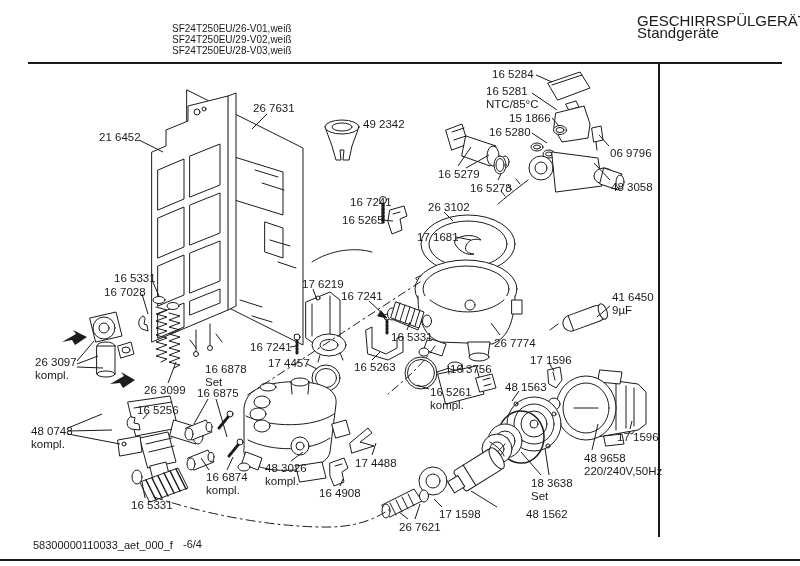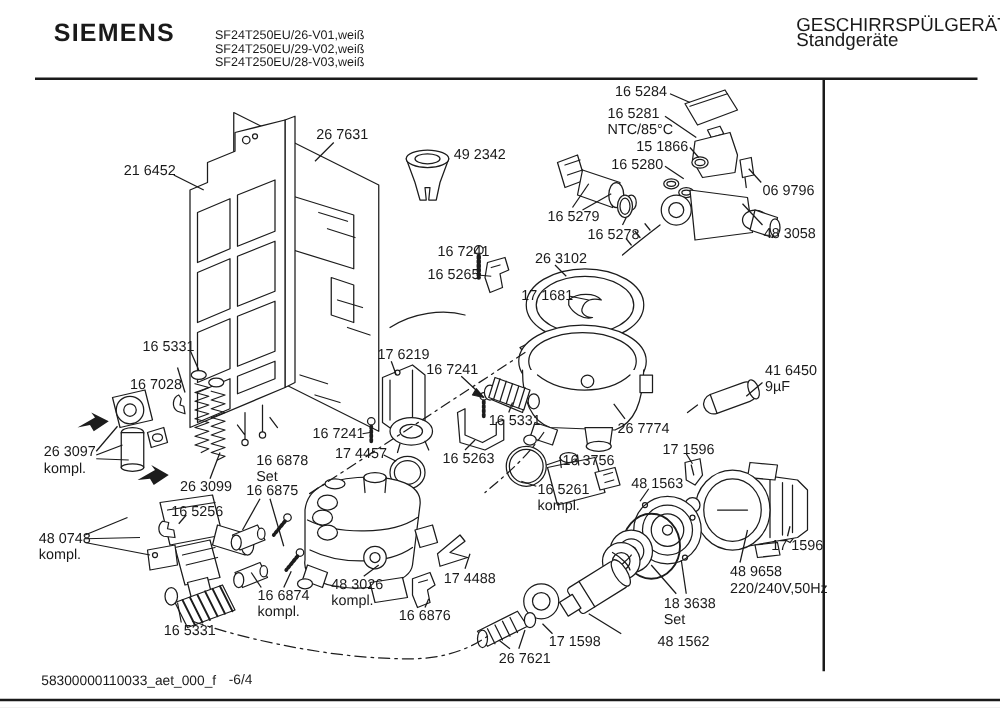--- a/index.html
+++ b/index.html
@@ -14,21 +14,20 @@
   .doc-id{position:absolute;left:33px;top:539px;font-size:11px;white-space:nowrap}
   .page-num{position:absolute;left:183px;top:538px;font-size:11px;white-space:nowrap}
   svg.art,svg.leads{position:absolute;left:0;top:0;pointer-events:none}
   .part-label{position:absolute;font-size:11.5px;line-height:13px;white-space:nowrap}
 </style>
 </head>
 <body>
 
 <div class="page">
 
-  <div class="brand">SIEMENS</div>
   <div class="models">
     <div>SF24T250EU/26-V01,weiß</div>
     <div>SF24T250EU/29-V02,weiß</div>
     <div>SF24T250EU/28-V03,weiß</div>
   </div>
   <div class="category">
     <div>GESCHIRRSPÜLGERÄTE</div>
     <div>Standgeräte</div>
   </div>
 
@@ -365,21 +364,21 @@
       </div>
       <div class="part-label" style="left: 428px; top: 201px;">
         <div>26 3102</div>
       </div>
       <div class="part-label" style="left: 417px; top: 231px;">
         <div>17 1681</div>
       </div>
       <div class="part-label" style="left: 114px; top: 272px;">
         <div>16 5331</div>
       </div>
-      <div class="part-label" style="left: 104px; top: 302px;">
+      <div class="part-label" style="left: 104px; top: 286px;">
         <div>16 7028</div>
       </div>
       <div class="part-label" style="left: 302px; top: 278px;">
         <div>17 6219</div>
       </div>
       <div class="part-label" style="left: 341px; top: 290px;">
         <div>16 7241</div>
       </div>
       <div class="part-label" style="left: 612px; top: 291px;">
         <div>41 6450</div>
@@ -450,21 +449,21 @@
       </div>
       <div class="part-label" style="left: 531px; top: 477px;">
         <div>18 3638</div>
         <div>Set</div>
       </div>
       <div class="part-label" style="left: 206px; top: 471px;">
         <div>16 6874</div>
         <div>kompl.</div>
       </div>
       <div class="part-label" style="left: 319px; top: 487px;">
-        <div>16 6876</div>
+        <div>16 4908</div>
       </div>
       <div class="part-label" style="left: 131px; top: 499px;">
         <div>16 5331</div>
       </div>
       <div class="part-label" style="left: 439px; top: 508px;">
         <div>17 1598</div>
       </div>
       <div class="part-label" style="left: 492px; top: 508px; margin-left: 34px;">
         <div>48 1562</div>
       </div>

